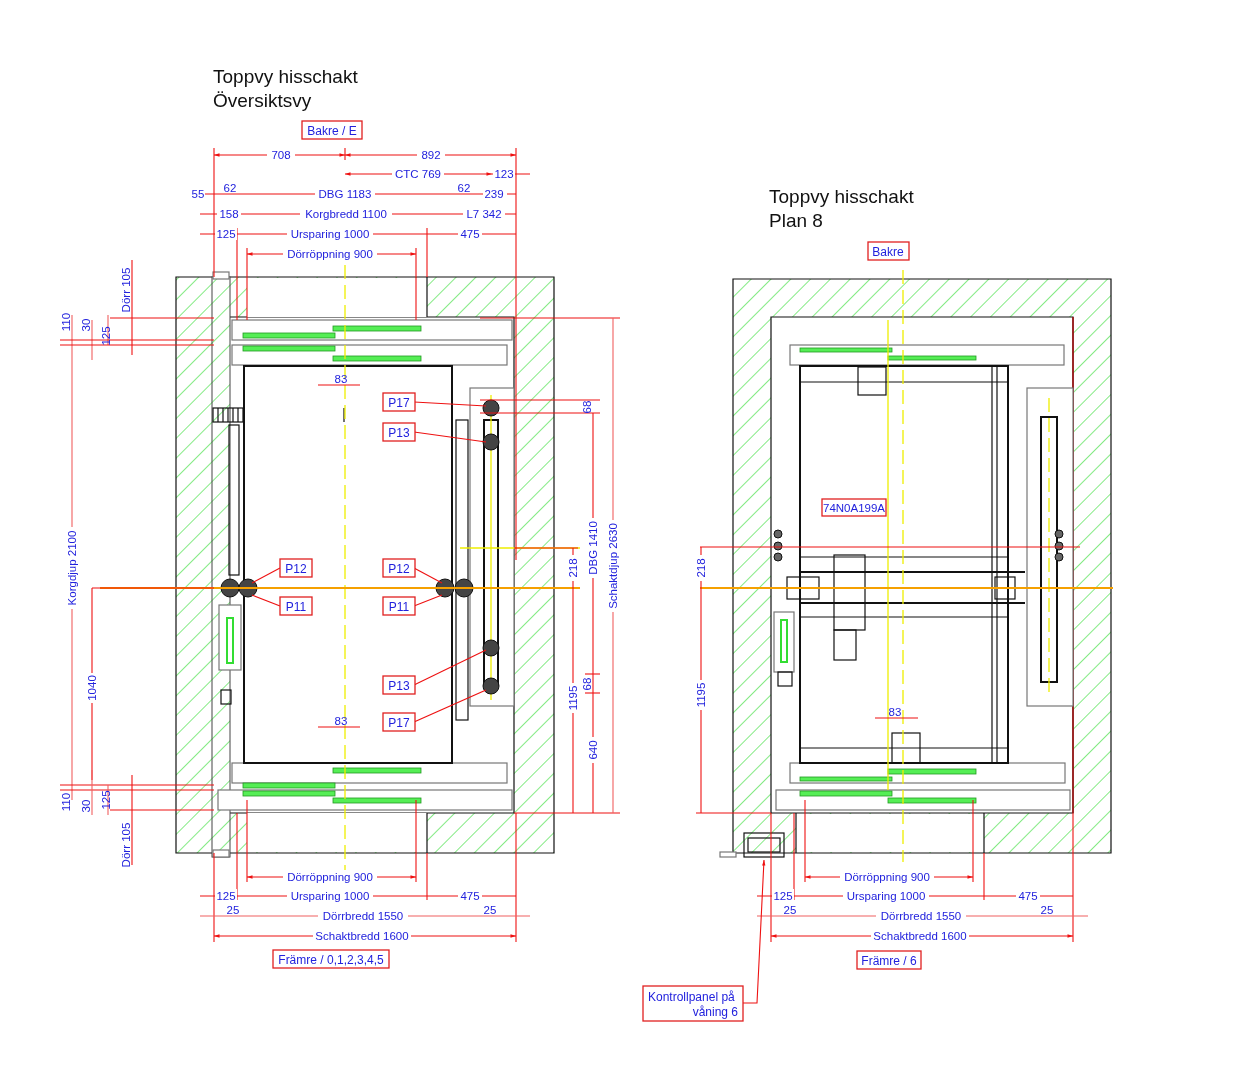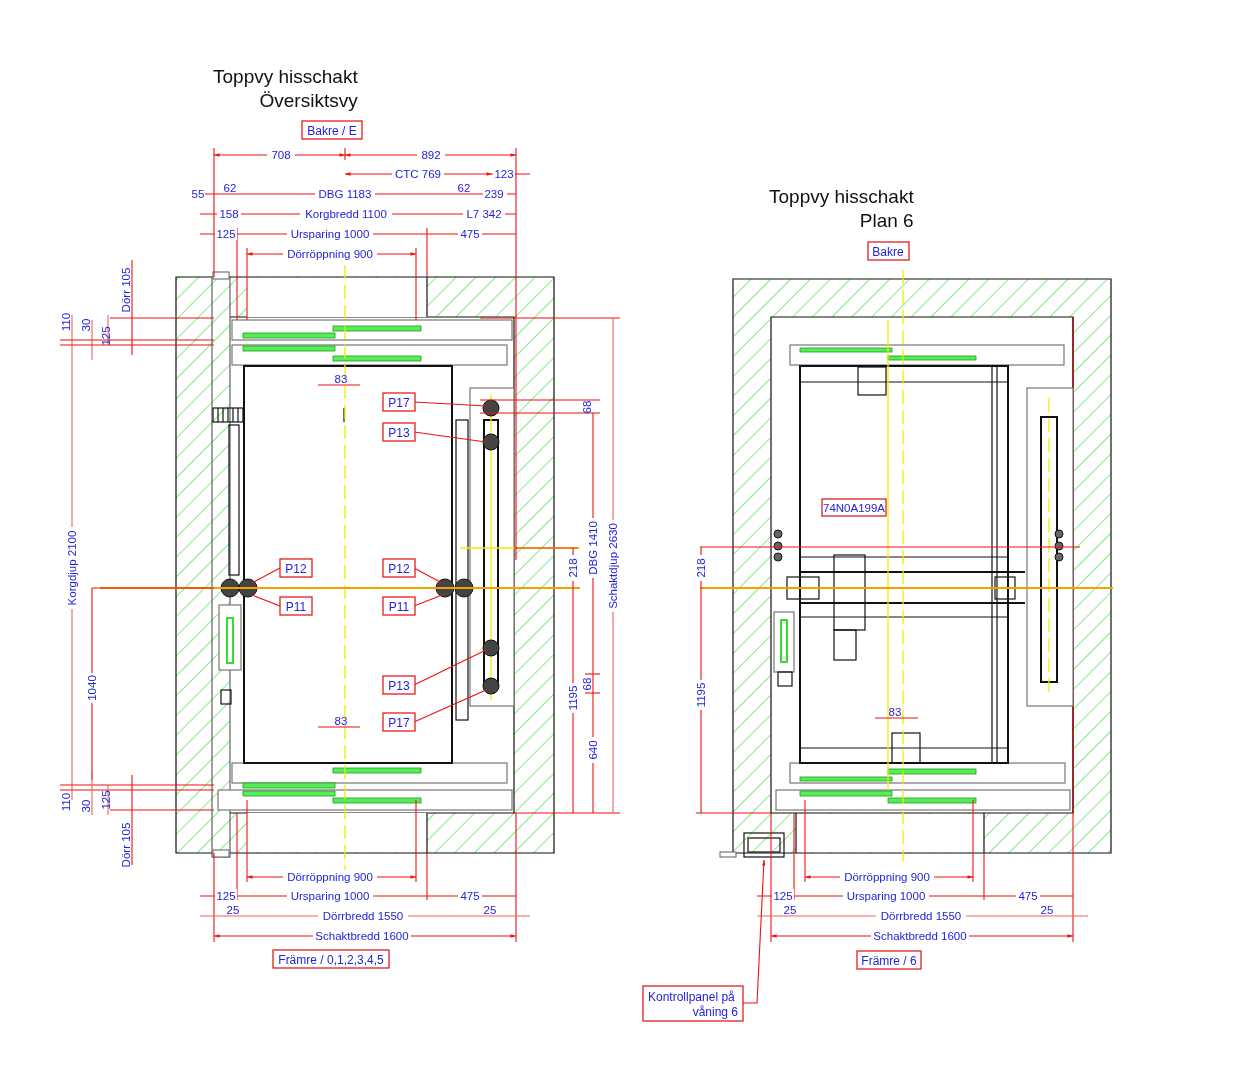--- a/index.html
+++ b/index.html
@@ -1,18 +1,18 @@
 <!DOCTYPE html>
 <html><head>
 <meta charset="utf-8">
 <style>
   html, body { margin: 0; padding: 0; background: #ffffff; }
   body { width: 1243px; height: 1079px; position: relative; overflow: hidden;
          font-family: "Liberation Sans", sans-serif; }
-  .title { position: absolute; font-size: 19px; color: #111; line-height: 24px; text-align: right; }
+  .title { position: absolute; font-size: 19px; color: #111; line-height: 24px; }
   svg { position: absolute; left: 0; top: 0; }
   .dim { font-family: "Liberation Sans", sans-serif; font-size: 11.5px; fill: #2222dd; }
   .lbl { font-family: "Liberation Sans", sans-serif; font-size: 12px; fill: #2222dd; }
   .box { fill: #fff; stroke: #e02020; stroke-width: 1.3; }
   .r { stroke: #ee1111; stroke-width: 1.1; fill: none; }
   .rl { stroke: #f06060; stroke-width: 1.1; fill: none; }
   .k { stroke: #111; stroke-width: 1.2; fill: none; }
   .kt { stroke: #111; stroke-width: 2; fill: none; }
   .g { stroke: #777; stroke-width: 1.2; fill: #fff; }
   .y { stroke: #eeee00; stroke-width: 1.3; fill: none; }
@@ -22,21 +22,21 @@
 </style>
 </head>
 <body>
 
 <div class="title" style="left:213px; top:65px;">
   <div>Toppvy hisschakt</div>
   <div>Översiktsvy</div>
 </div>
 <div class="title" style="left:769px; top:185px;">
   <div>Toppvy hisschakt</div>
-  <div>Plan 6</div>
+  <div>Plan 8</div>
 </div>
 
 <svg width="1243" height="1079" viewBox="0 0 1243 1079">
   <defs>
     <pattern id="hatch" patternUnits="userSpaceOnUse" width="14" height="14" patternTransform="rotate(45)">
       <rect width="14" height="14" fill="#fff"></rect>
       <line x1="0" y1="0" x2="0" y2="14" stroke="#33dd33" stroke-width="1.2"></line>
     </pattern>
     <marker id="ar" viewBox="0 0 10 10" refX="10" refY="5" markerWidth="7" markerHeight="5" orient="auto-start-reverse">
       <path d="M0,2 L10,5 L0,8 z" fill="#ee1111"></path>

